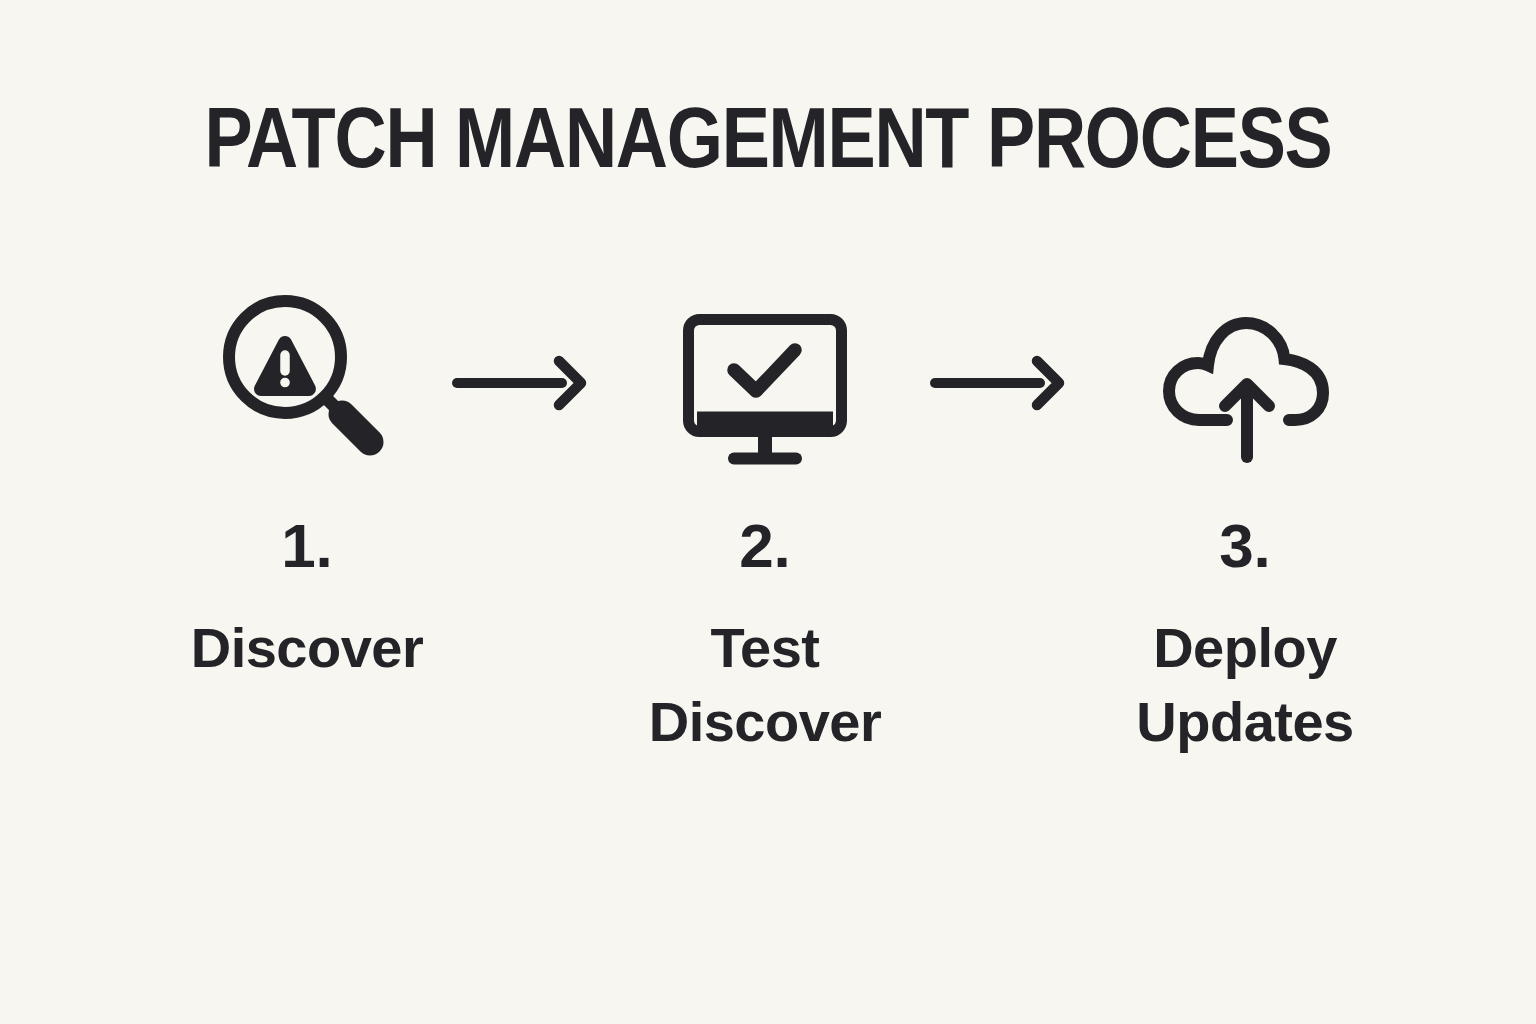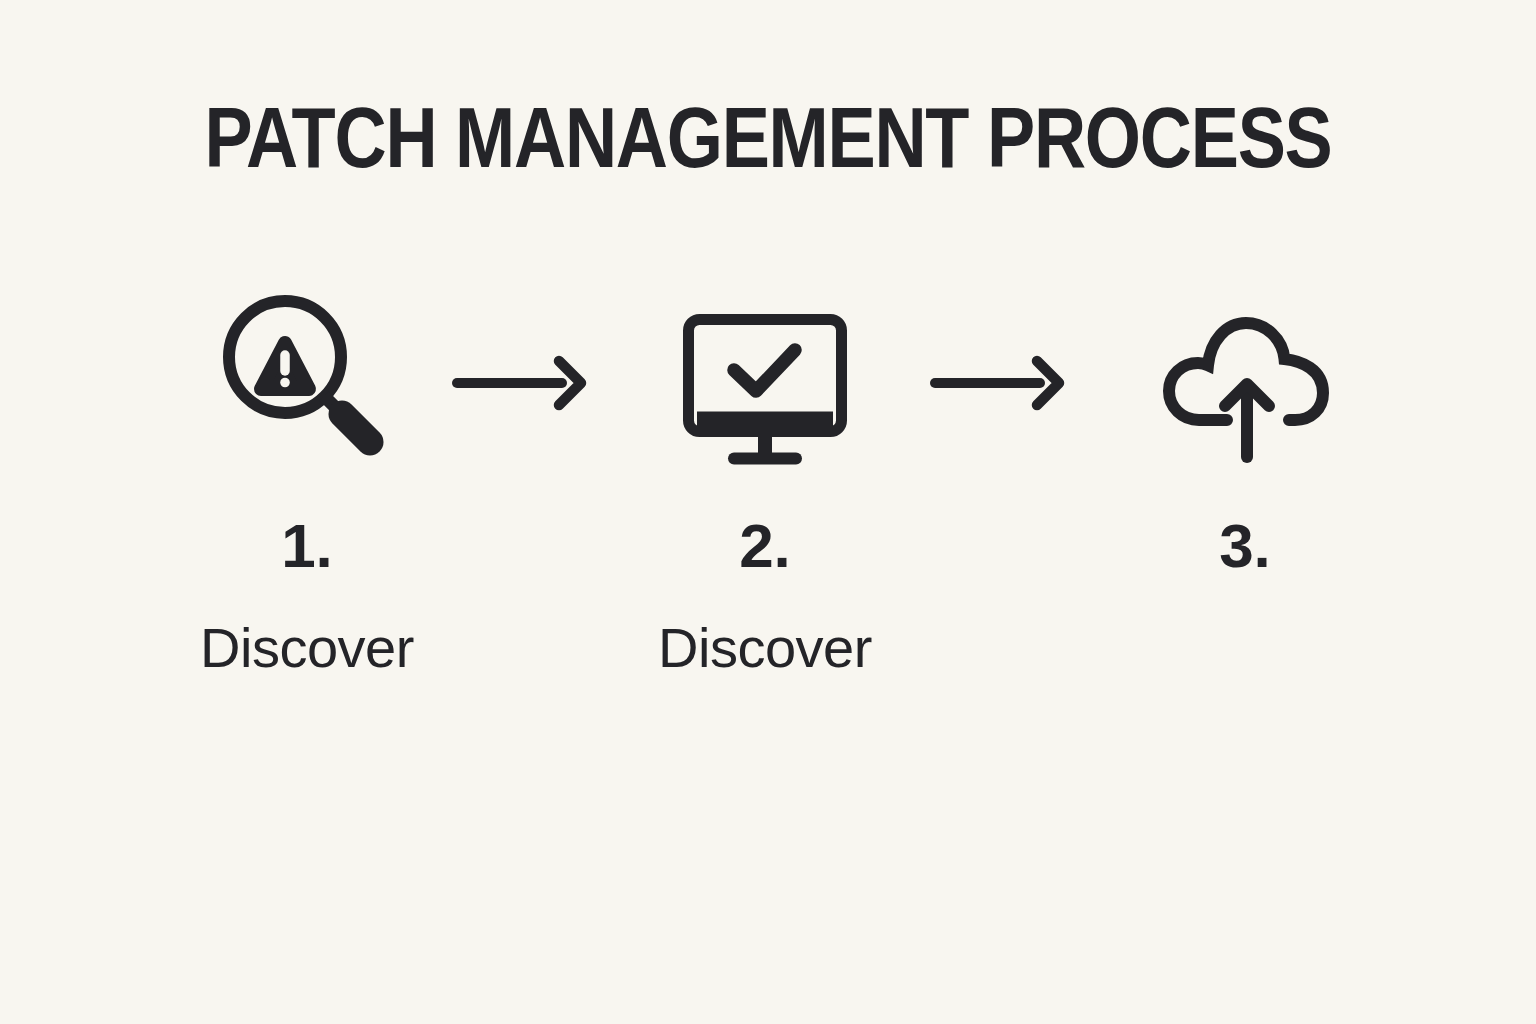--- a/index.html
+++ b/index.html
@@ -51,21 +51,21 @@
   .icon-area svg { display: block; }
   .step-number {
     margin-top: 50px;
     font-size: 62px;
     font-weight: 700;
     line-height: 1;
   }
   .step-label {
     margin-top: 34px;
     font-size: 56px;
-    font-weight: 400;
+    font-weight: 700;
     line-height: 1.32;
     letter-spacing: -0.5px;
   }
   .step-label div { white-space: nowrap; }
   .arrow {
     position: absolute;
     top: 354px;
   }
   .arrow-1 { left: 450px; }
   .arrow-2 { left: 928px; }
@@ -113,35 +113,40 @@
       <svg viewBox="0 0 166 152" width="166" height="152" aria-hidden="true">
         <rect class="stroke" x="6.5" y="6.5" width="153" height="112" rx="11" stroke-width="11"></rect>
         <line class="stroke" x1="15" y1="107" x2="151" y2="107" stroke-width="17"></line>
         <rect class="fill" x="76" y="122" width="14" height="18"></rect>
         <line class="stroke" x1="52" y1="145.5" x2="114" y2="145.5" stroke-width="12" stroke-linecap="round"></line>
         <path class="stroke" d="M 52 57 L 74 78 L 113 37" stroke-width="13.5" stroke-linecap="round" stroke-linejoin="round"></path>
       </svg>
     </div>
     <div class="step-number">2.</div>
     <div class="step-label">
+      <div>Test</div>
       <div>Discover</div>
     </div>
   </div>
 
   <div class="arrow arrow-2">
     <svg viewBox="0 0 138 58" width="138" height="58" aria-hidden="true">
       <line class="stroke" x1="7" y1="29" x2="112" y2="29" stroke-width="10" stroke-linecap="round"></line>
       <path class="stroke" d="M 109 7 L 131 29 L 109 51" stroke-width="10.5" stroke-linecap="round" stroke-linejoin="round"></path>
     </svg>
   </div>
 
   <div class="step step-3">
     <div class="icon-area">
       <svg viewBox="0 0 184 162" width="184" height="162" aria-hidden="true">
         <path class="stroke" d="M 74 117 L 46 117 C 29 117 16 104 16 88 C 16 72 29 60 45 60 C 48.5 60 52 60.8 55 62.2 C 57.5 38 73 20 93 20 C 113 20 129.5 36 131.5 56 C 148 58 170 66 170 90 C 170 106 158 117 142 117 L 136 117" stroke-width="12" stroke-linecap="round"></path>
         <line class="stroke" x1="94" y1="154" x2="94" y2="84" stroke-width="12" stroke-linecap="round"></line>
         <path class="stroke" d="M 72 103 L 94 81 L 116 103" stroke-width="12" stroke-linecap="round" stroke-linejoin="round"></path>
       </svg>
     </div>
     <div class="step-number">3.</div>
+    <div class="step-label">
+      <div>Deploy</div>
+      <div>Updates</div>
+    </div>
   </div>
 
 </div>
 
 </body></html>

